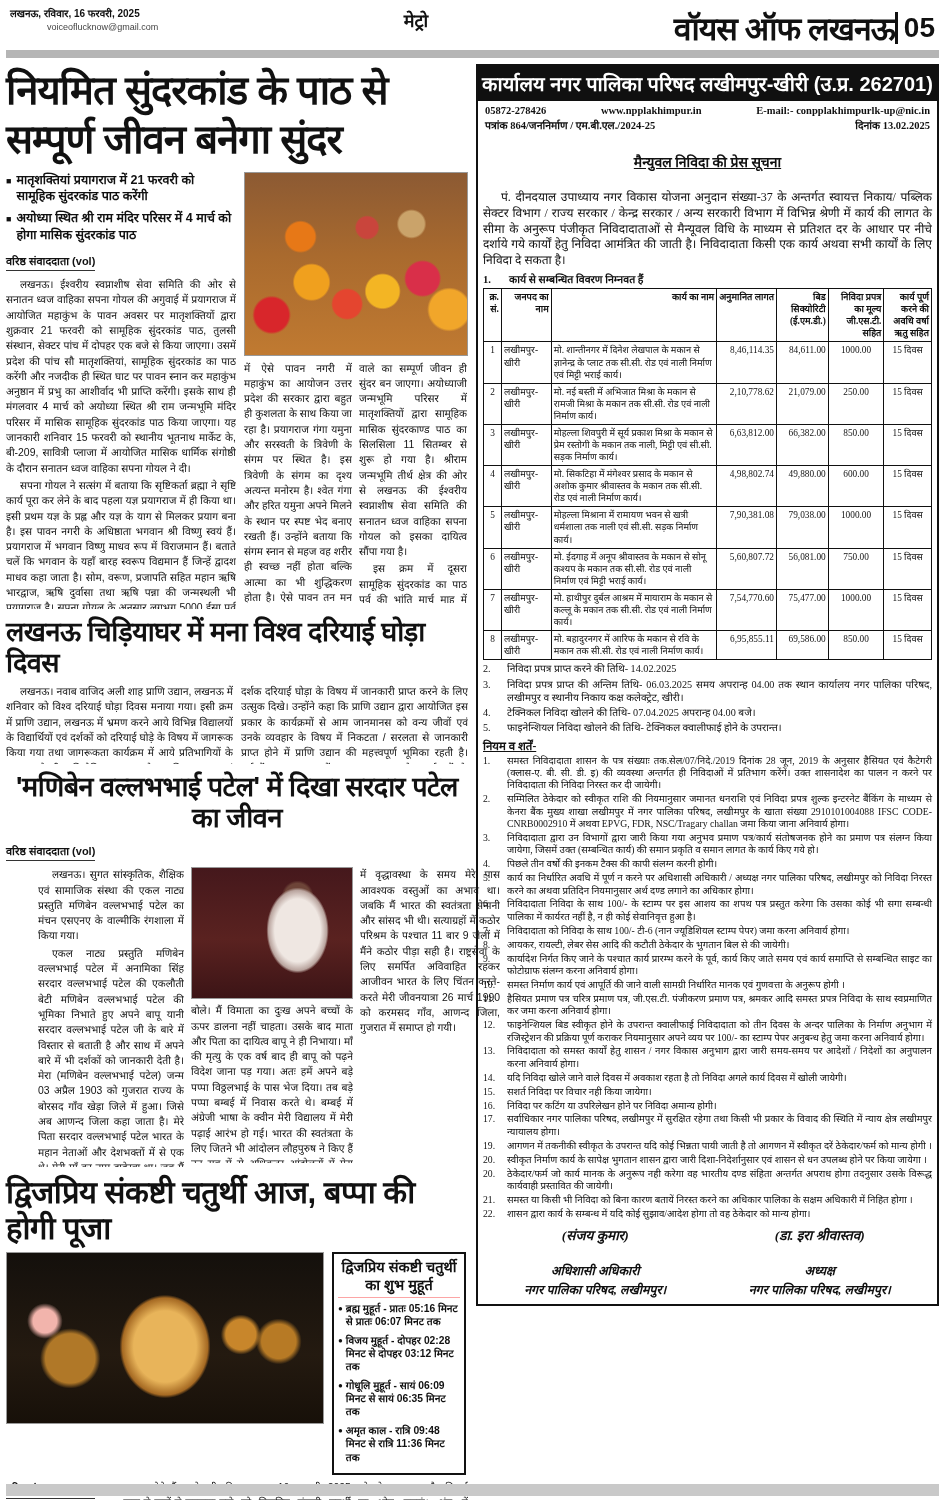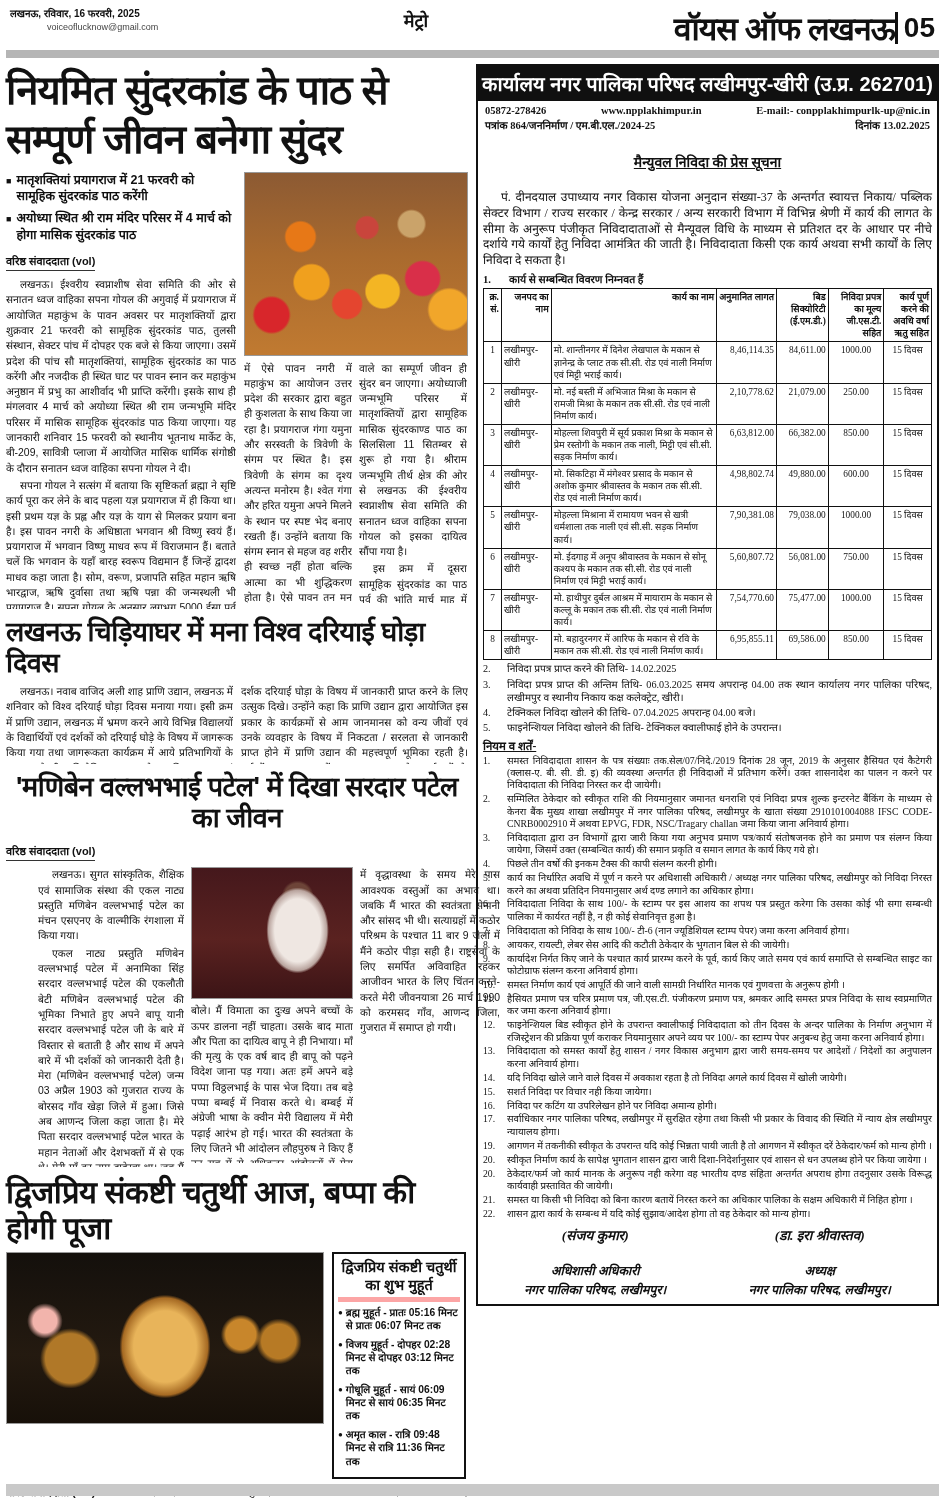--- a/index.html
+++ b/index.html
@@ -80,21 +80,21 @@
     width:318px; flex:0 0 318px; height:172px;
     background:
       radial-gradient(ellipse 18% 38% at 50% 55%, #e8b45a 0 55%, #a66a23 75%, transparent 80%),
       radial-gradient(circle at 20% 62%, #b07828 0 9%, transparent 11%),
       radial-gradient(circle at 74% 48%, #c8862b 0 6%, transparent 8%),
       radial-gradient(circle at 86% 52%, #b77a25 0 6%, transparent 8%),
       radial-gradient(circle at 12% 40%, #f2b4ac 0 4%, transparent 6%),
       linear-gradient(180deg, #14100c 0%, #241a10 60%, #171009 100%);
   }
   .muhurat { width:134px; flex:0 0 134px; border:2px solid #111; padding:4px 4px; }
-  .muhurat h3 { font-size:14.5px; font-weight:900; text-align:center; line-height:1.25; border-bottom:5px solid #fca5a5; padding-bottom:3px; margin-bottom:4px; }
+  .muhurat h3 { font-size:14.5px; font-weight:900; text-align:center; line-height:1.25; border-bottom:1px solid #fca5a5; padding-bottom:3px; margin-bottom:4px; }
   .muhurat ul { list-style:none; }
   .muhurat li { display:flex; gap:3px; font-size:10.3px; font-weight:bold; line-height:1.3; margin-bottom:5px; }
   .muhurat .dot { font-size:8px; margin-top:2px; }
   .a4-cols { display:flex; gap:7px; margin-top:5px; height:158px; }
   .a4-cols .bodytext { width:25%; }
 
   
   .tender { border:2px solid #111; padding:0 5px 6px 5px; font-family:"Liberation Serif","DejaVu Serif",serif; }
   .tender-titlebar { background:#101010; color:#fff; text-align:center; font-size:20px; font-weight:900; padding:4px 2px; margin:0 -5px 3px -5px; font-family:"Liberation Sans","DejaVu Sans",sans-serif; }
   .tender-contact { display:flex; justify-content:space-between; font-size:10.5px; font-weight:bold; padding:1px 2px; }

